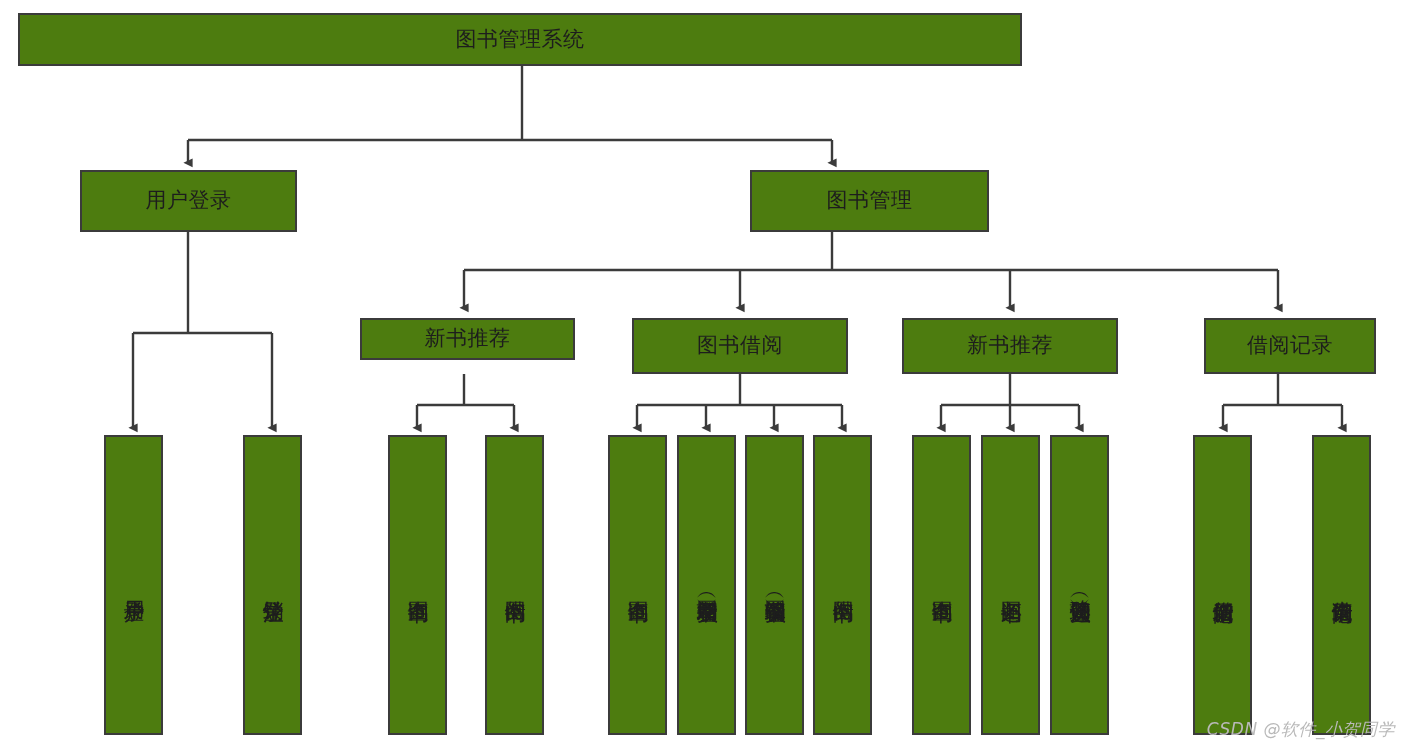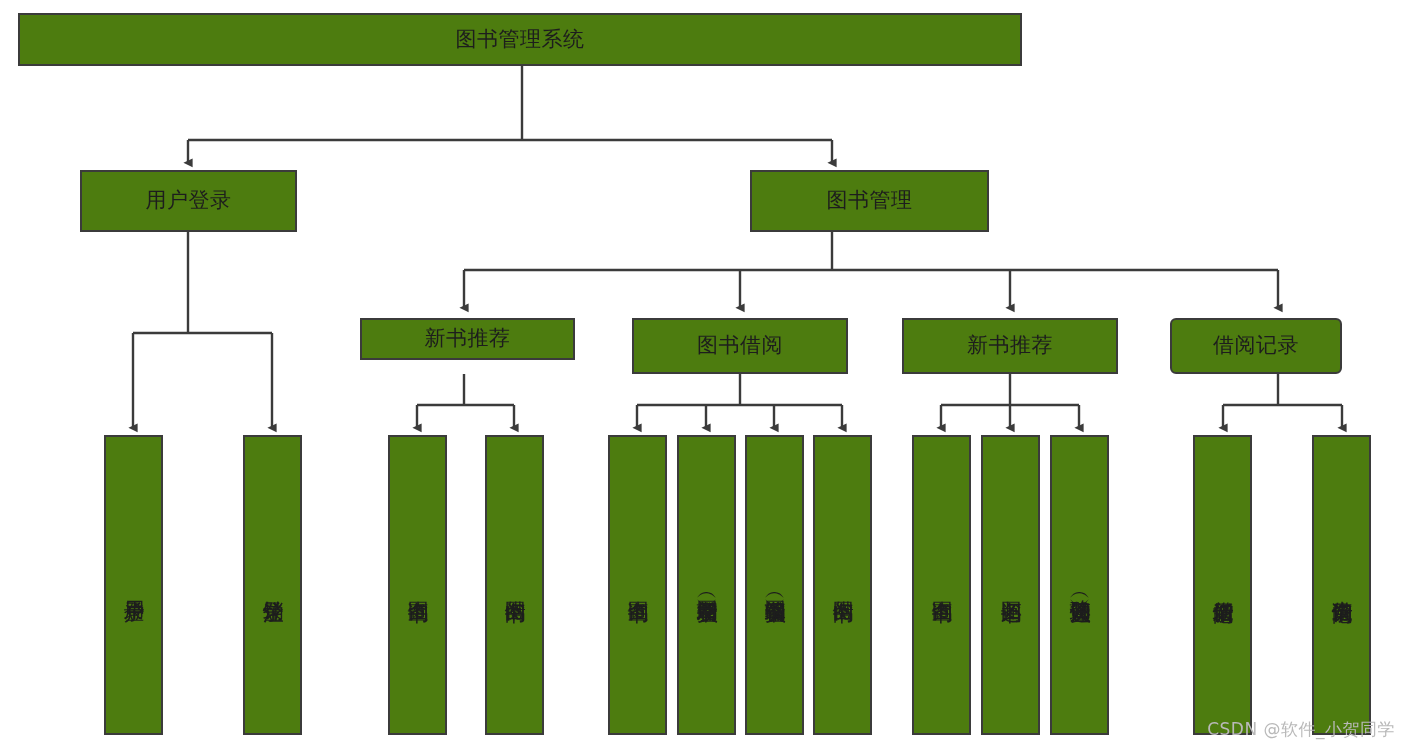--- a/index.html
+++ b/index.html
@@ -44,20 +44,21 @@
   #watermark{
     position:absolute;
     right:10px;
     bottom:6px;
     font-size:17px;
     color:#b9b9b9;
     letter-spacing:0.5px;
     white-space:nowrap;
     pointer-events:none;
     z-index:5;
+    font-style:italic;
   }
   svg#wires{position:absolute;left:0;top:0;width:1405px;height:747px;pointer-events:none;}
 </style>
 </head>
 <body>
 
 <div id="diagram">
 
   <svg id="wires" viewBox="0 0 1405 747" xmlns="http://www.w3.org/2000/svg">
     <defs>
@@ -122,21 +123,21 @@
 
   <div class="node h" style="left:360px;top:318px;width:215px;height:42px;text-align:center;">
     <span>新书推荐</span>
   </div>
   <div class="node h" style="left:632px;top:318px;width:216px;height:56px;">
     <span>图书借阅</span>
   </div>
   <div class="node h" style="left:902px;top:318px;width:216px;height:56px;">
     <span>新书推荐</span>
   </div>
-  <div class="node h" style="left:1170px;top:318px;width:172px;height:56px;border-radius:6px;">
+  <div class="node h" style="left:1204px;top:318px;width:172px;height:56px;">
     <span>借阅记录</span>
   </div>
 
   <div class="node v" style="left:104px;top:435px;width:59px;height:300px;">
     <span>用户登录</span>
   </div>
   <div class="node v" style="left:243px;top:435px;width:59px;height:300px;">
     <span>注销登录</span>
   </div>
 

